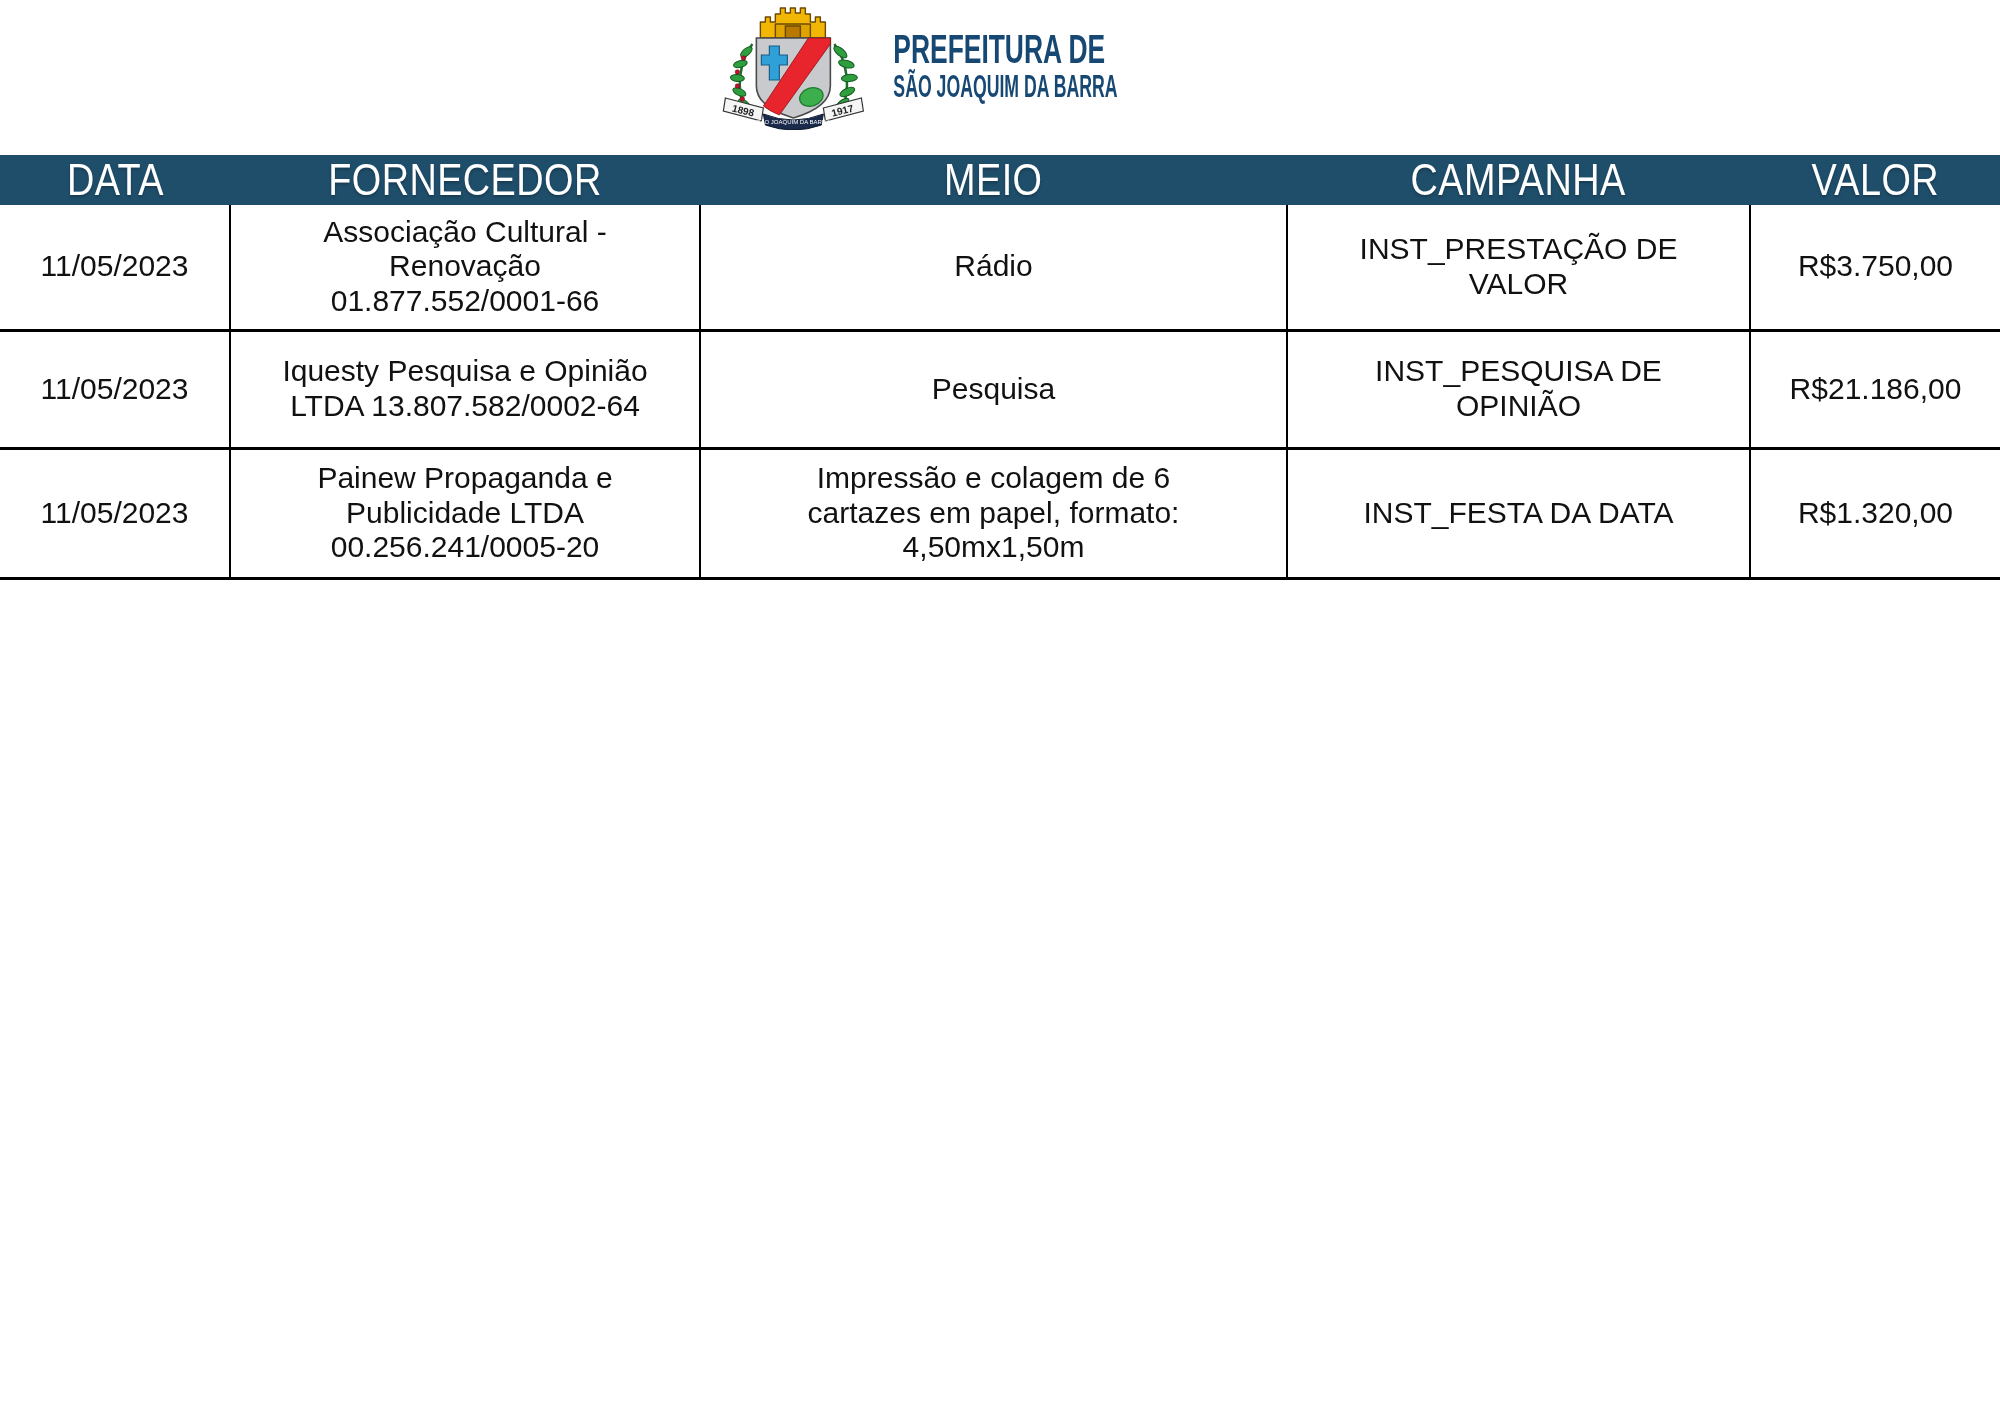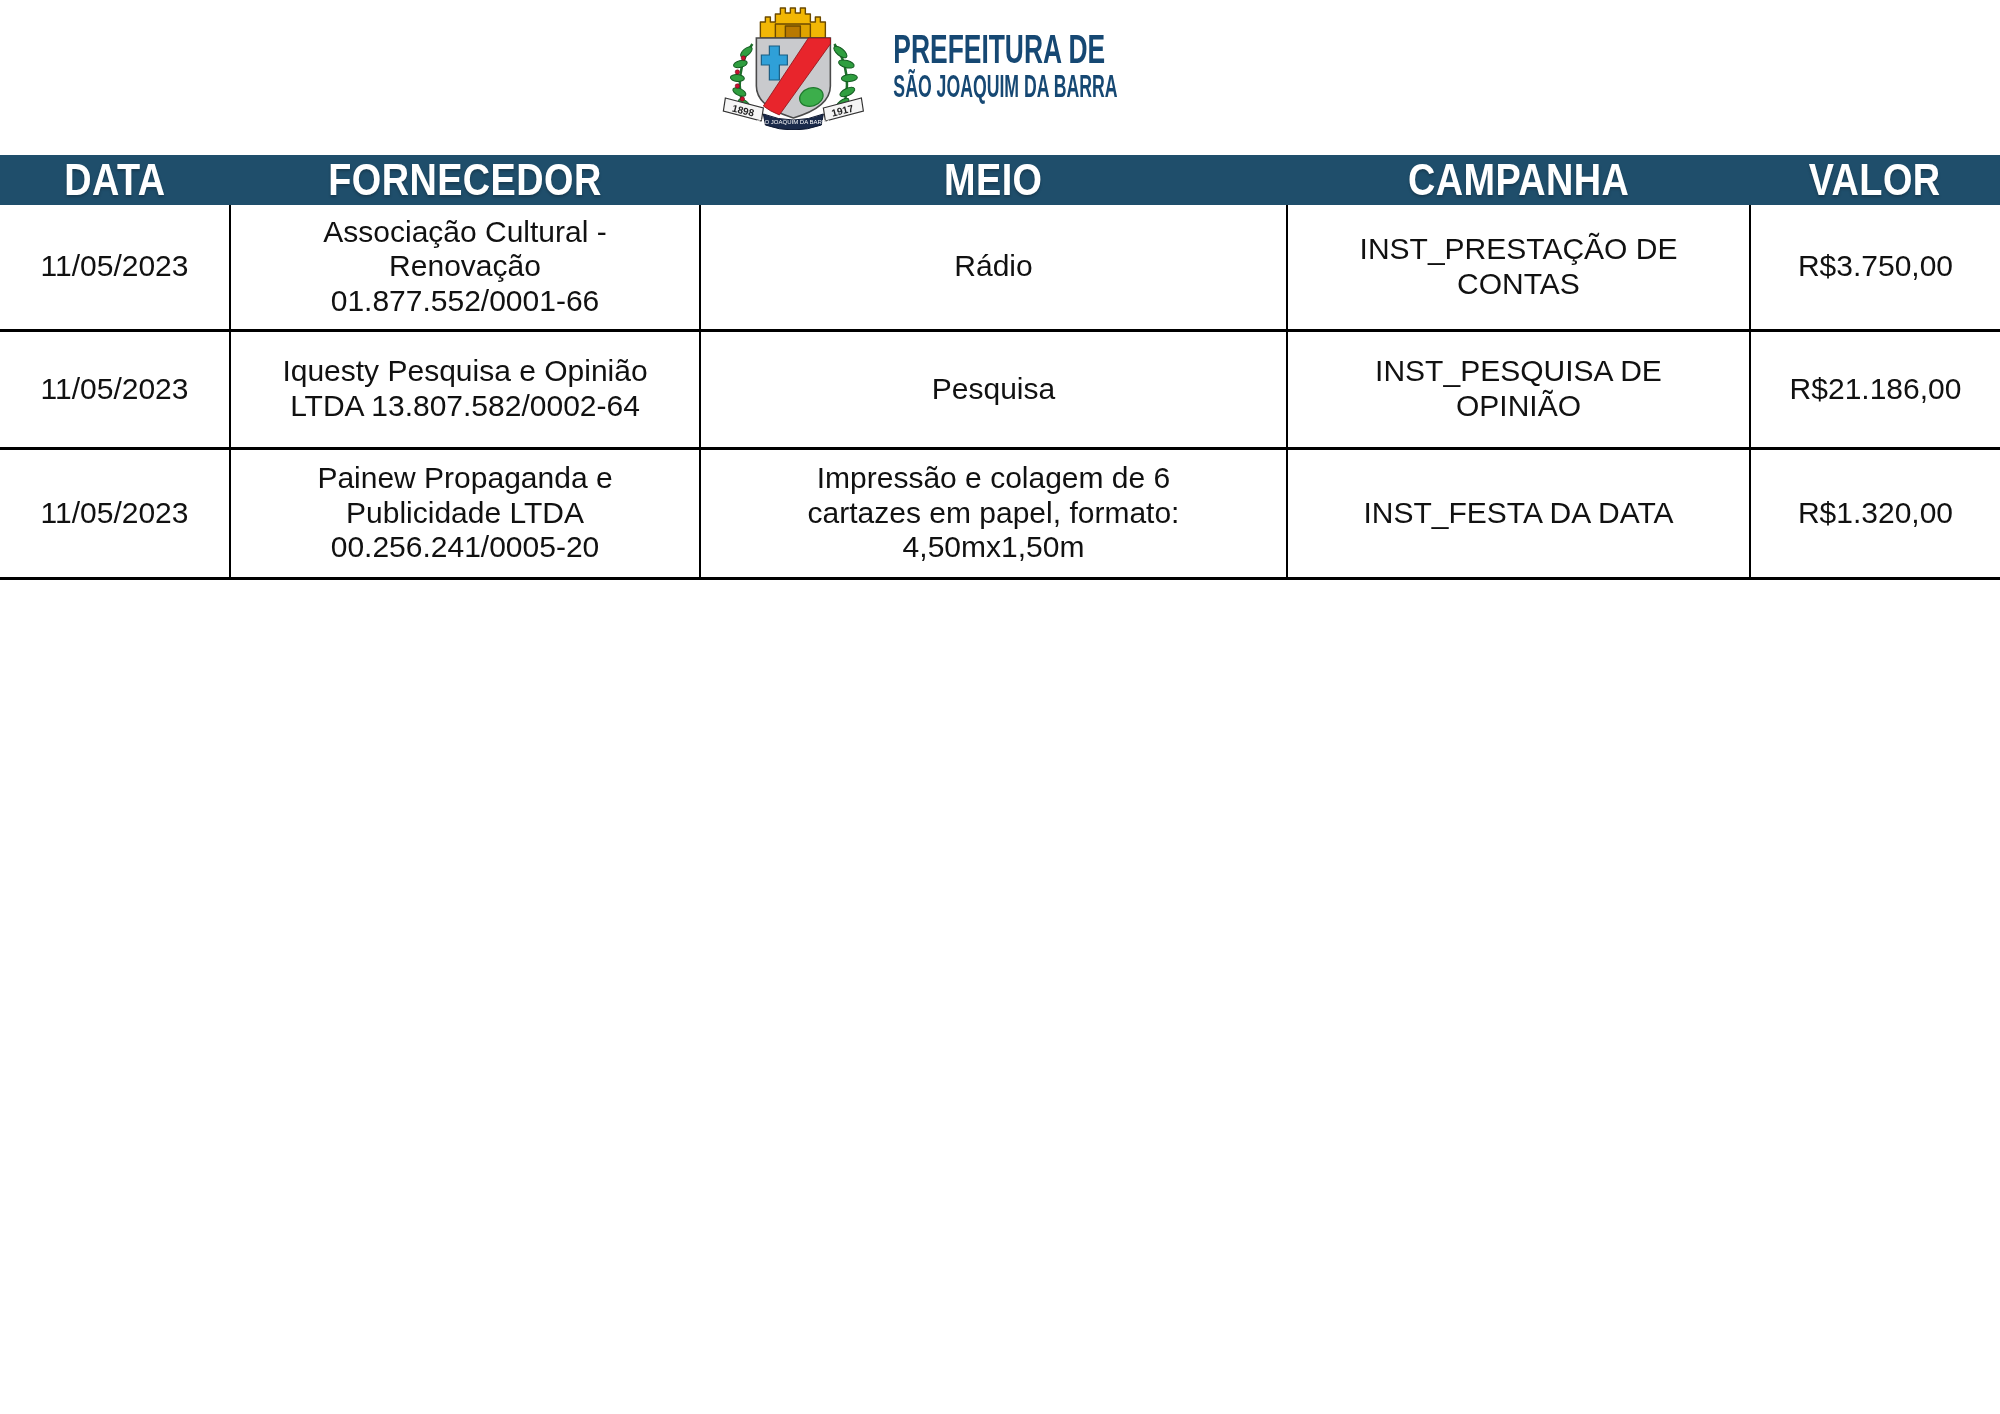--- a/index.html
+++ b/index.html
@@ -59,21 +59,21 @@
     left: 0;
     width: 2000px;
     border-collapse: collapse;
     table-layout: fixed;
   }
   thead th {
     background: #1F4E6B;
     color: #ffffff;
     height: 50px;
     padding: 0;
-    font-weight: 700;
+    font-weight: 400;
     vertical-align: middle;
     text-align: center;
   }
   thead th .hl {
     display: inline-block;
     font-size: 44px;
     transform: scaleX(0.86);
     letter-spacing: 0.5px;
     text-shadow: 0 2px 3px rgba(0,0,0,0.25);
     line-height: 50px;
@@ -175,21 +175,21 @@
       </tr>
     </thead>
     <tbody>
       <tr class="row-1">
         <td>11/05/2023</td>
         <td>Associação Cultural -
 Renovação
 01.877.552/0001-66</td>
         <td>Rádio</td>
         <td>INST_PRESTAÇÃO DE
-CONTAS</td>
+VALOR</td>
         <td>R$3.750,00</td>
       </tr>
       <tr class="row-2">
         <td>11/05/2023</td>
         <td>Iquesty Pesquisa e Opinião
 LTDA 13.807.582/0002-64</td>
         <td>Pesquisa</td>
         <td>INST_PESQUISA DE
 OPINIÃO</td>
         <td>R$21.186,00</td>

